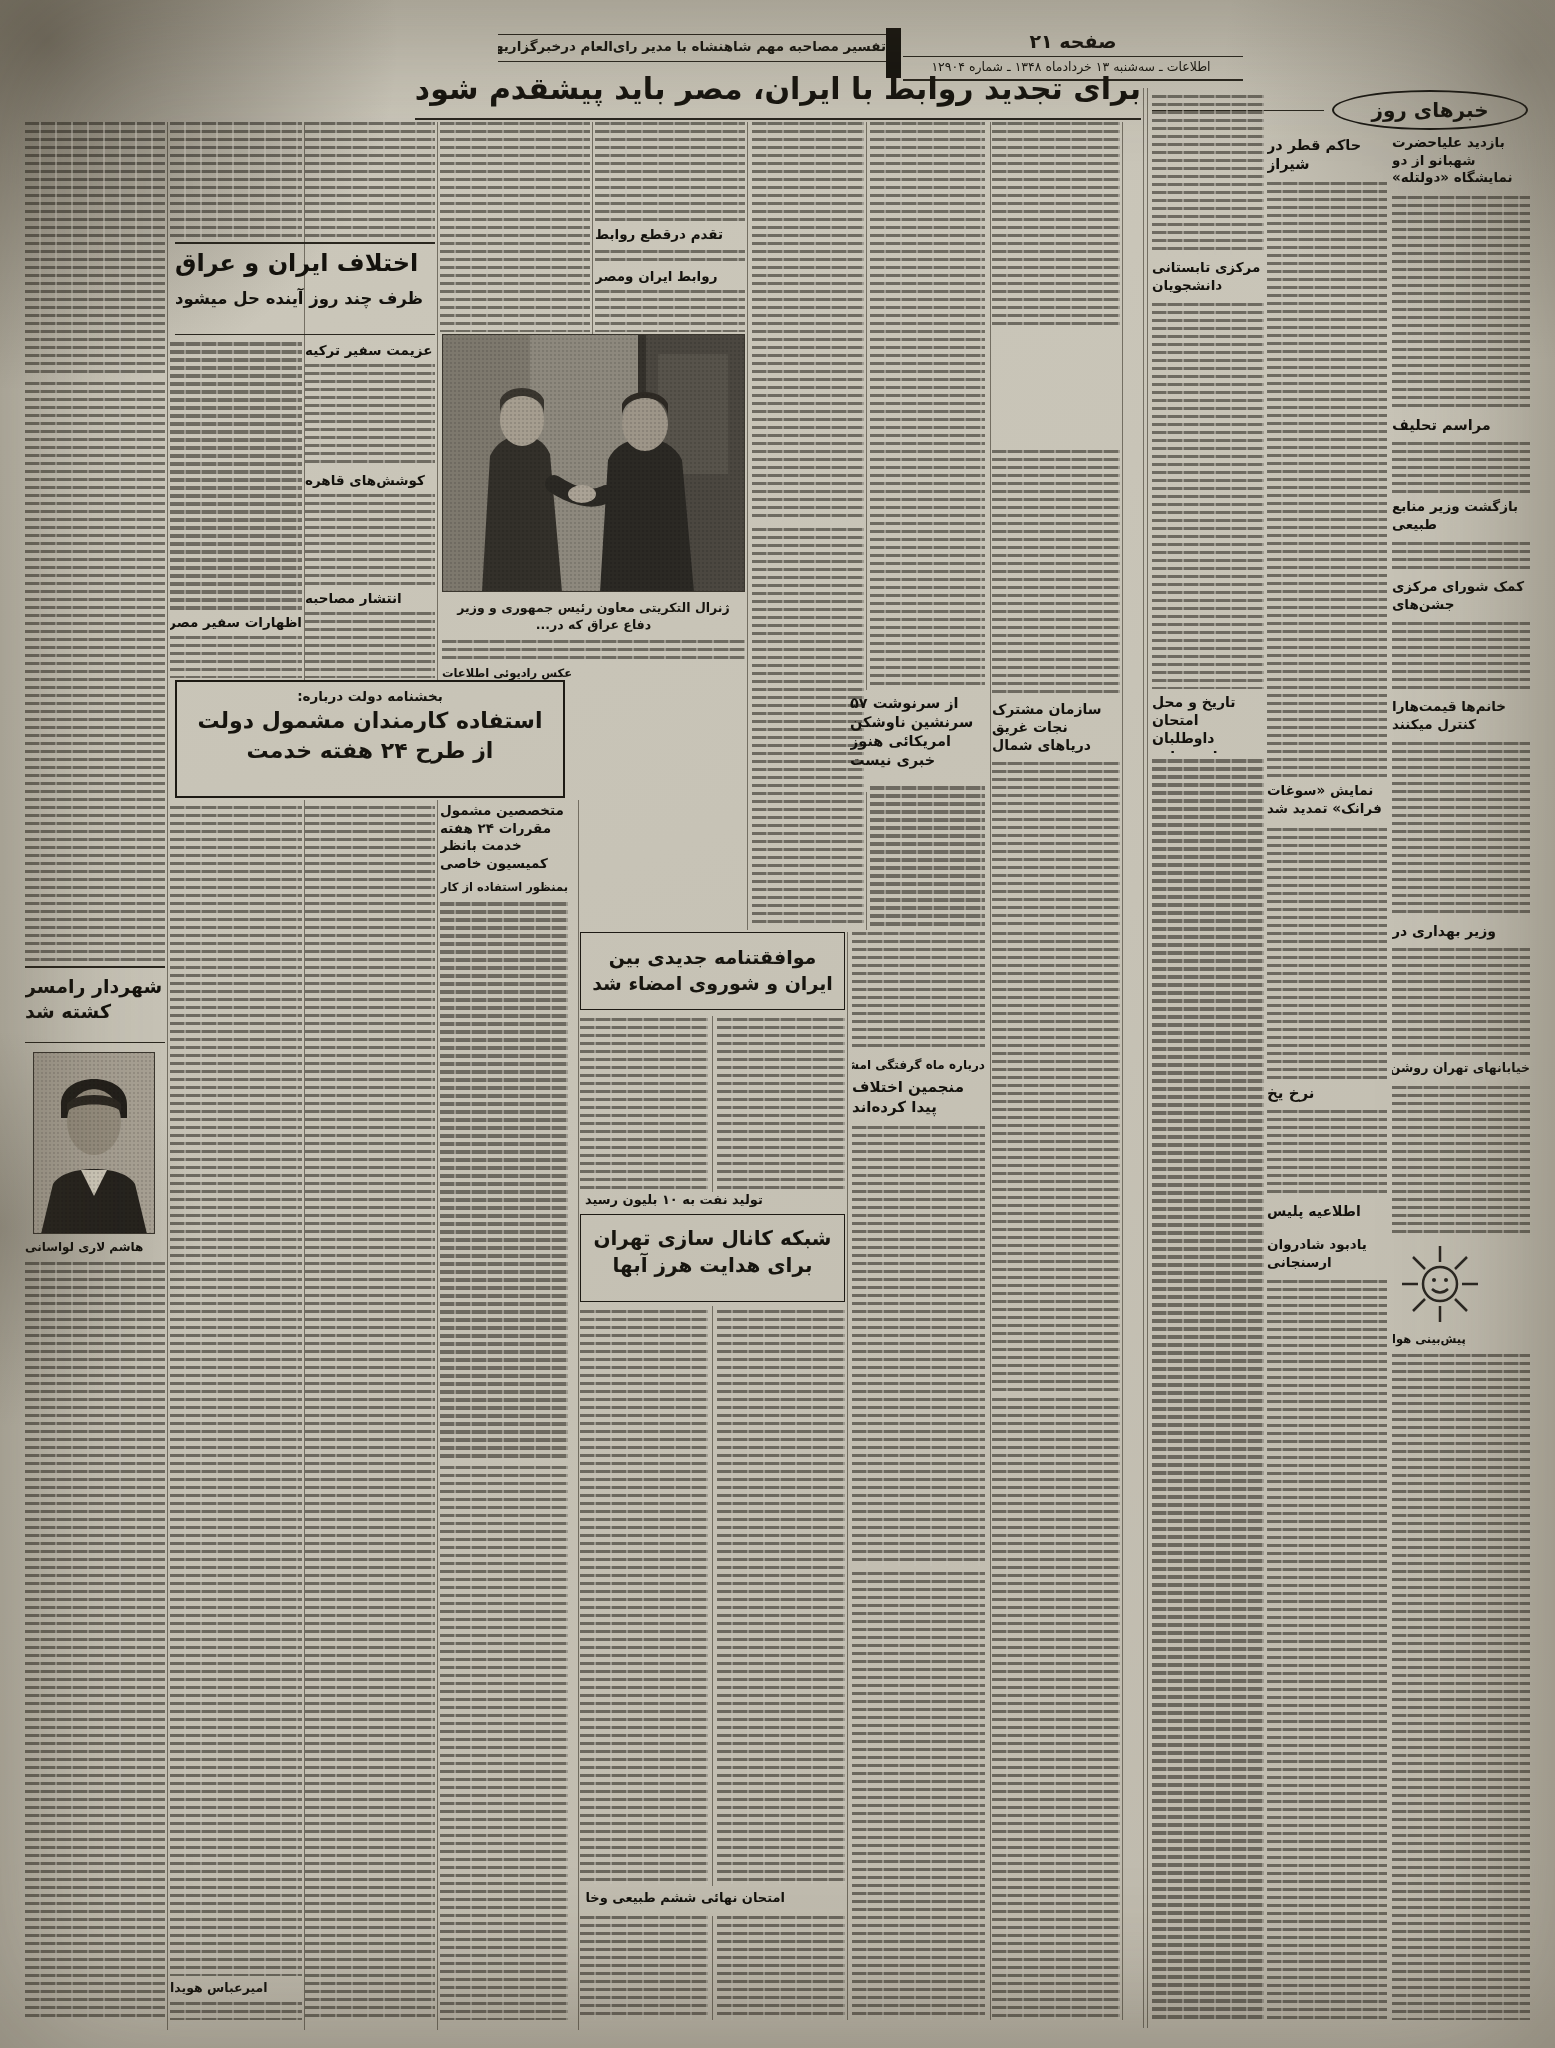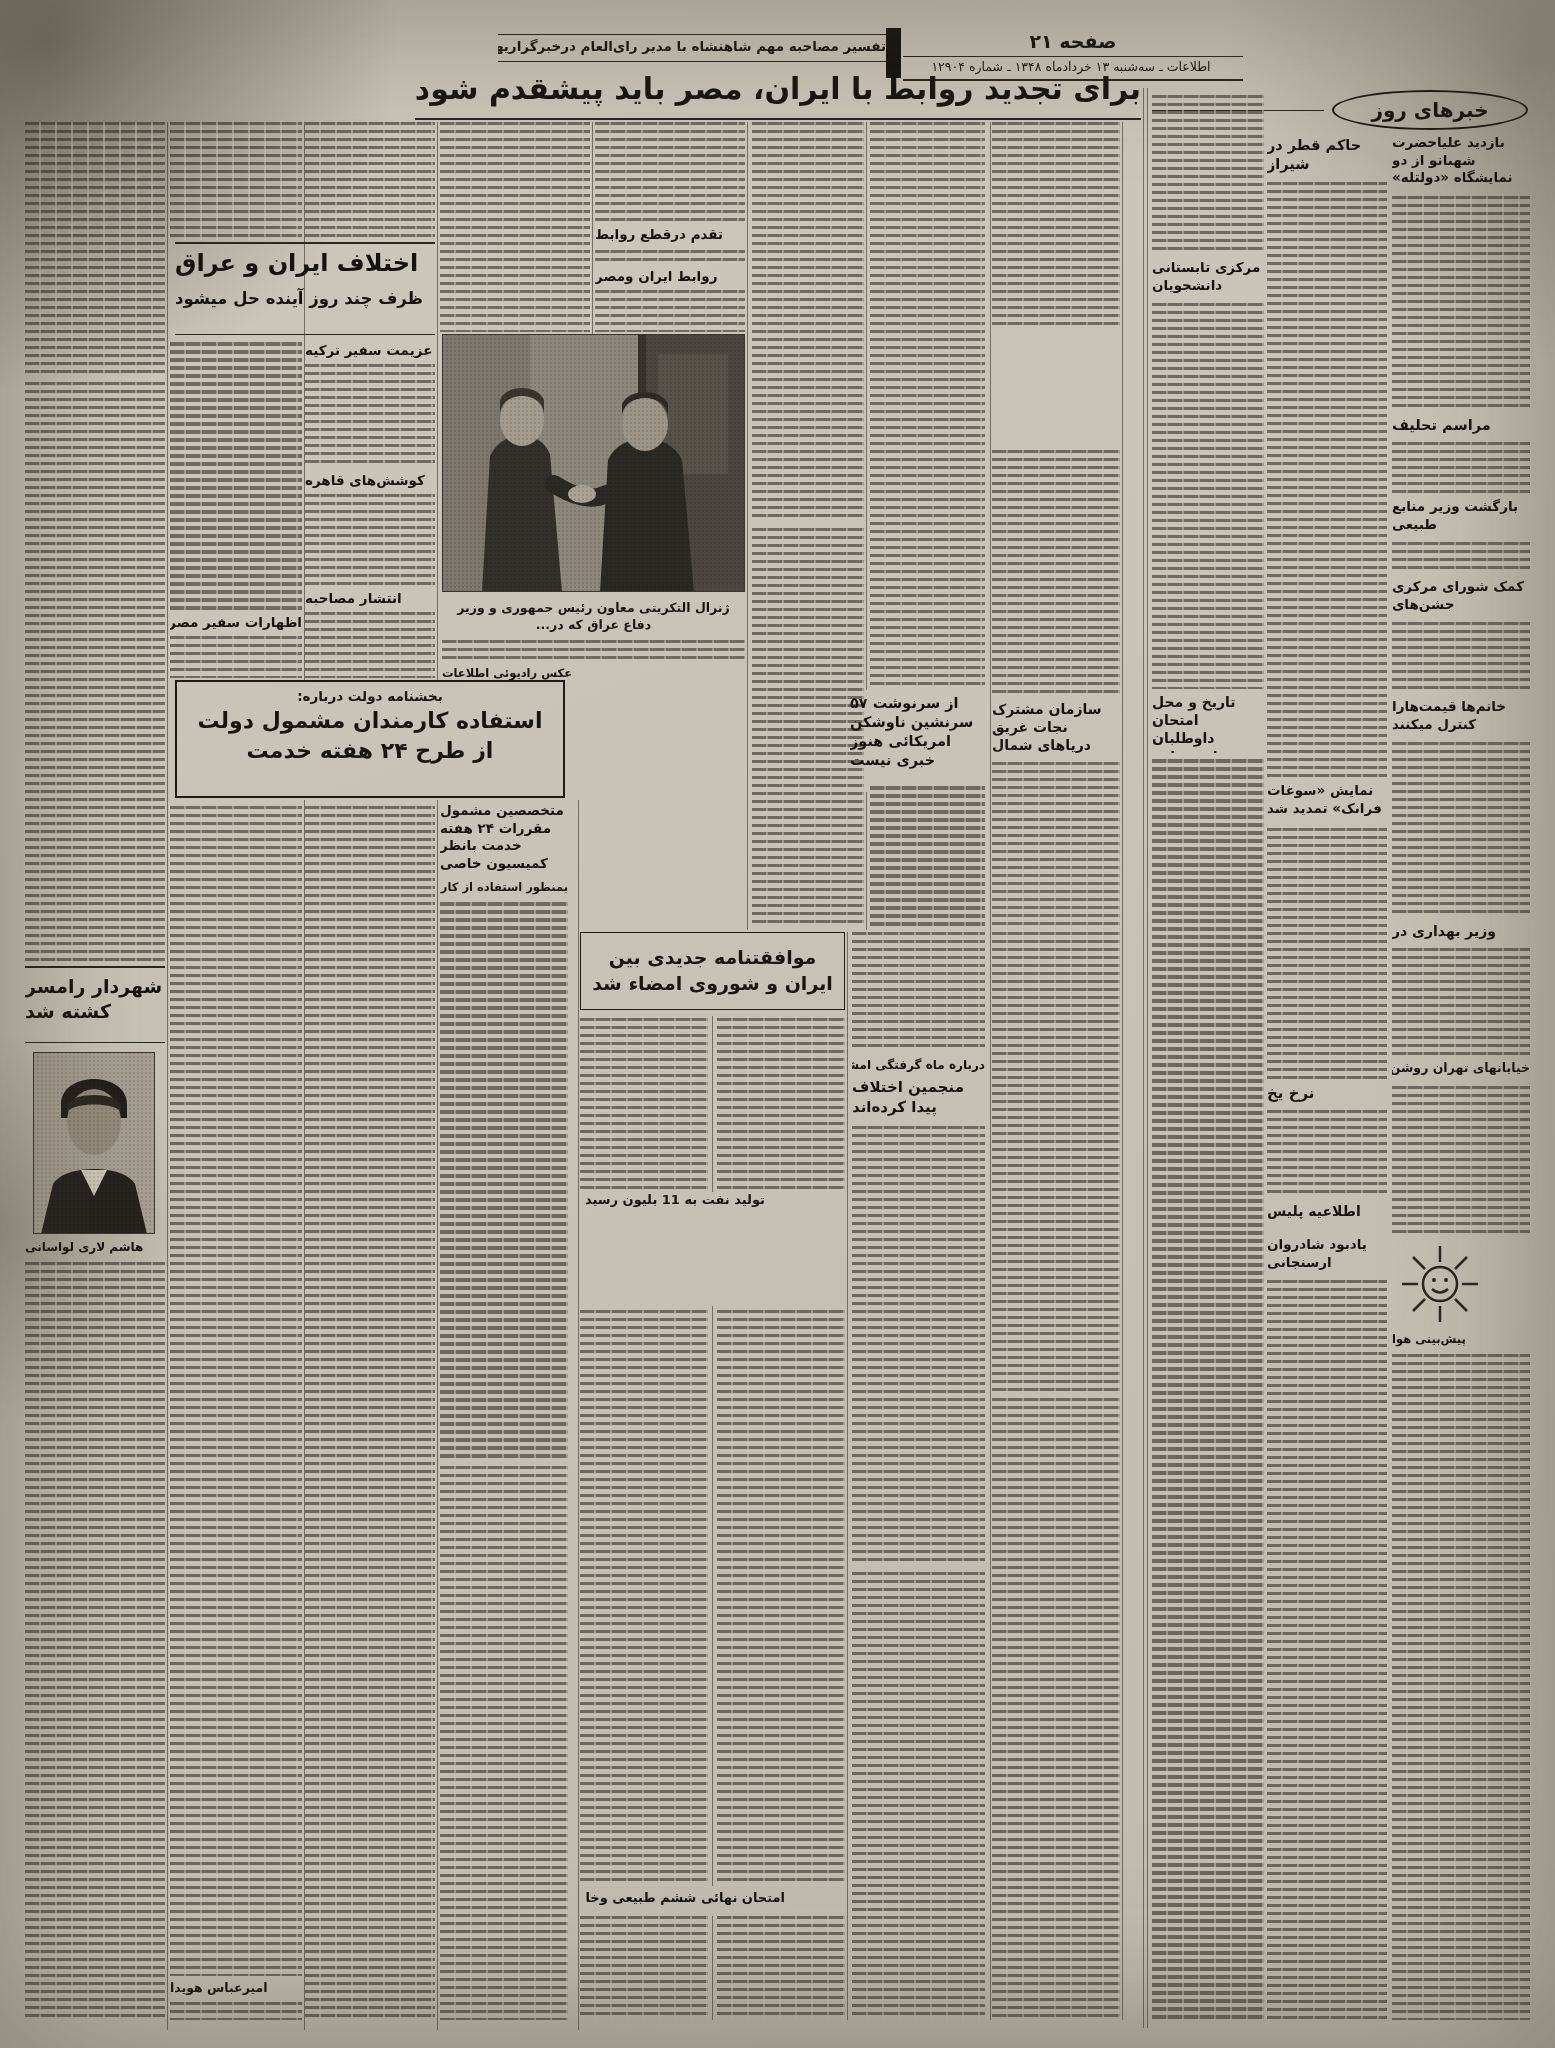--- a/index.html
+++ b/index.html
@@ -212,22 +212,23 @@
 
   <div class="tx" style="left:992px;top:122px;width:128px;height:204px"></div>
   <div class="tx" style="left:992px;top:450px;width:128px;height:244px"></div>
   <div class="sh" style="left:992px;top:700px;width:128px;height:56px;font-size:14px">سازمان مشترک نجات غریق دریاهای شمال</div>
   <div class="tx" style="left:992px;top:762px;width:128px;height:166px"></div>
 
   <div class="abs" style="left:580px;top:932px;width:265px;height:78px;border:1.5px solid #1d1a14;text-align:center;padding:12px 6px 0;font-size:19px;font-weight:bold;line-height:1.35">موافقتنامه جدیدی بین ایران و شوروی امضاء شد</div>
   <div class="tx" style="left:580px;top:1018px;width:128px;height:172px"></div>
   <div class="tx" style="left:717px;top:1018px;width:128px;height:172px"></div>
 
-  <div class="sh nw" style="left:585px;top:1192px;width:180px;height:18px;font-size:13px">تولید نفت به 11 بلیون رسید</div>
-
+  <div class="sh nw" style="left:585px;top:1192px;width:180px;height:18px;font-size:13px">تولید نفت به ۱۰ بلیون رسید</div>
+
+  <div class="abs" style="left:580px;top:1214px;width:265px;height:88px;border:1.5px solid #1d1a14;text-align:center;padding:10px 6px 0;font-size:20px;font-weight:bold;line-height:1.35">شبکه کانال سازی تهران برای هدایت هرز آبها</div>
   <div class="tx" style="left:580px;top:1310px;width:128px;height:574px"></div>
   <div class="tx" style="left:717px;top:1310px;width:128px;height:574px"></div>
 
   <div class="sh nw" style="left:585px;top:1890px;width:200px;height:20px;font-size:13px">امتحان نهائی ششم طبیعی وخانه‌داری</div>
   <div class="tx" style="left:580px;top:1916px;width:128px;height:104px"></div>
   <div class="tx" style="left:717px;top:1916px;width:128px;height:104px"></div>
 
   <div class="tx" style="left:852px;top:932px;width:133px;height:120px"></div>
   <div class="sh nw" style="left:852px;top:1058px;width:133px;height:16px;font-size:12px">درباره ماه گرفتگی امشب</div>
   <div class="sh" style="left:852px;top:1078px;width:133px;height:42px;font-size:15px">منجمین اختلاف پیدا کرده‌اند</div>

